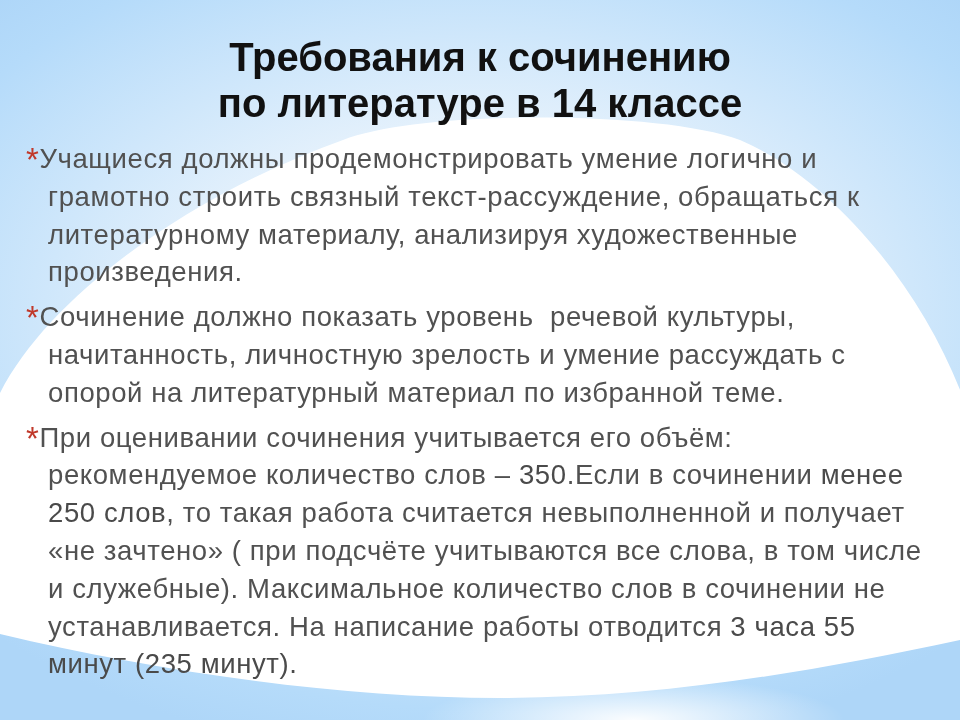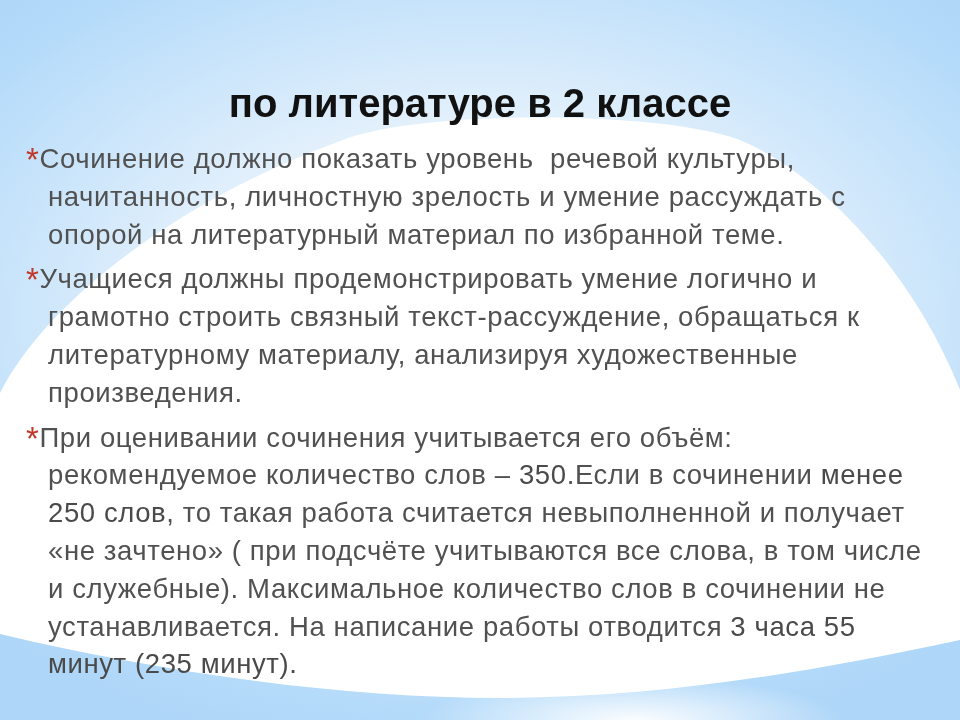--- a/index.html
+++ b/index.html
@@ -44,23 +44,23 @@
              C 420,110 660,110 740,140
              C 830,178 920,285 962,395
              C 992,455 992,565 960,640
              C 810,672 660,698 500,698
              C 340,698 160,672 0,634
              C -30,565 -30,465 0,393
              C 50,295 190,195 343,140 Z" fill="#ffffff"></path>
   </svg>
 
   <h1 class="title">
-    <br>
-    <span>по литературе в 2 классе</span>
+    <span>Требования к сочинению</span><br>
+    <span>по литературе в 14 классе</span>
   </h1>
 
   <ul class="bullets" id="bullet-list">
+      <li><span class="marker">*</span><span class="seg">Учащиеся должны продемонстрировать умение логично и грамотно строить связный текст-рассуждение, обращаться к литературному материалу, анализируя художественные произведения.</span></li>
       <li><span class="marker">*</span><span class="seg">Сочинение должно показать уровень  речевой культуры, начитанность, личностную зрелость и умение рассуждать с опорой на литературный материал по избранной теме.</span></li>
-      <li><span class="marker">*</span><span class="seg">Учащиеся должны продемонстрировать умение логично и грамотно строить связный текст-рассуждение, обращаться к литературному материалу, анализируя художественные произведения.</span></li>
       <li><span class="marker">*</span><span class="seg">При оценивании сочинения учитывается его объём: рекомендуемое количество слов – </span><span class="seg bold">350</span><span class="seg">.Если в сочинении </span><span class="seg bold">менее 250 слов</span><span class="seg">, то такая работа считается невыполненной и получает «не зачтено» ( при подсчёте учитываются все слова, в том числе и служебные). Максимальное количество слов в сочинении не устанавливается. На написание работы отводится </span><span class="seg bold">3 часа 55 минут (235 минут).</span></li>
     </ul>
 
 </div>
 
 </body></html>

